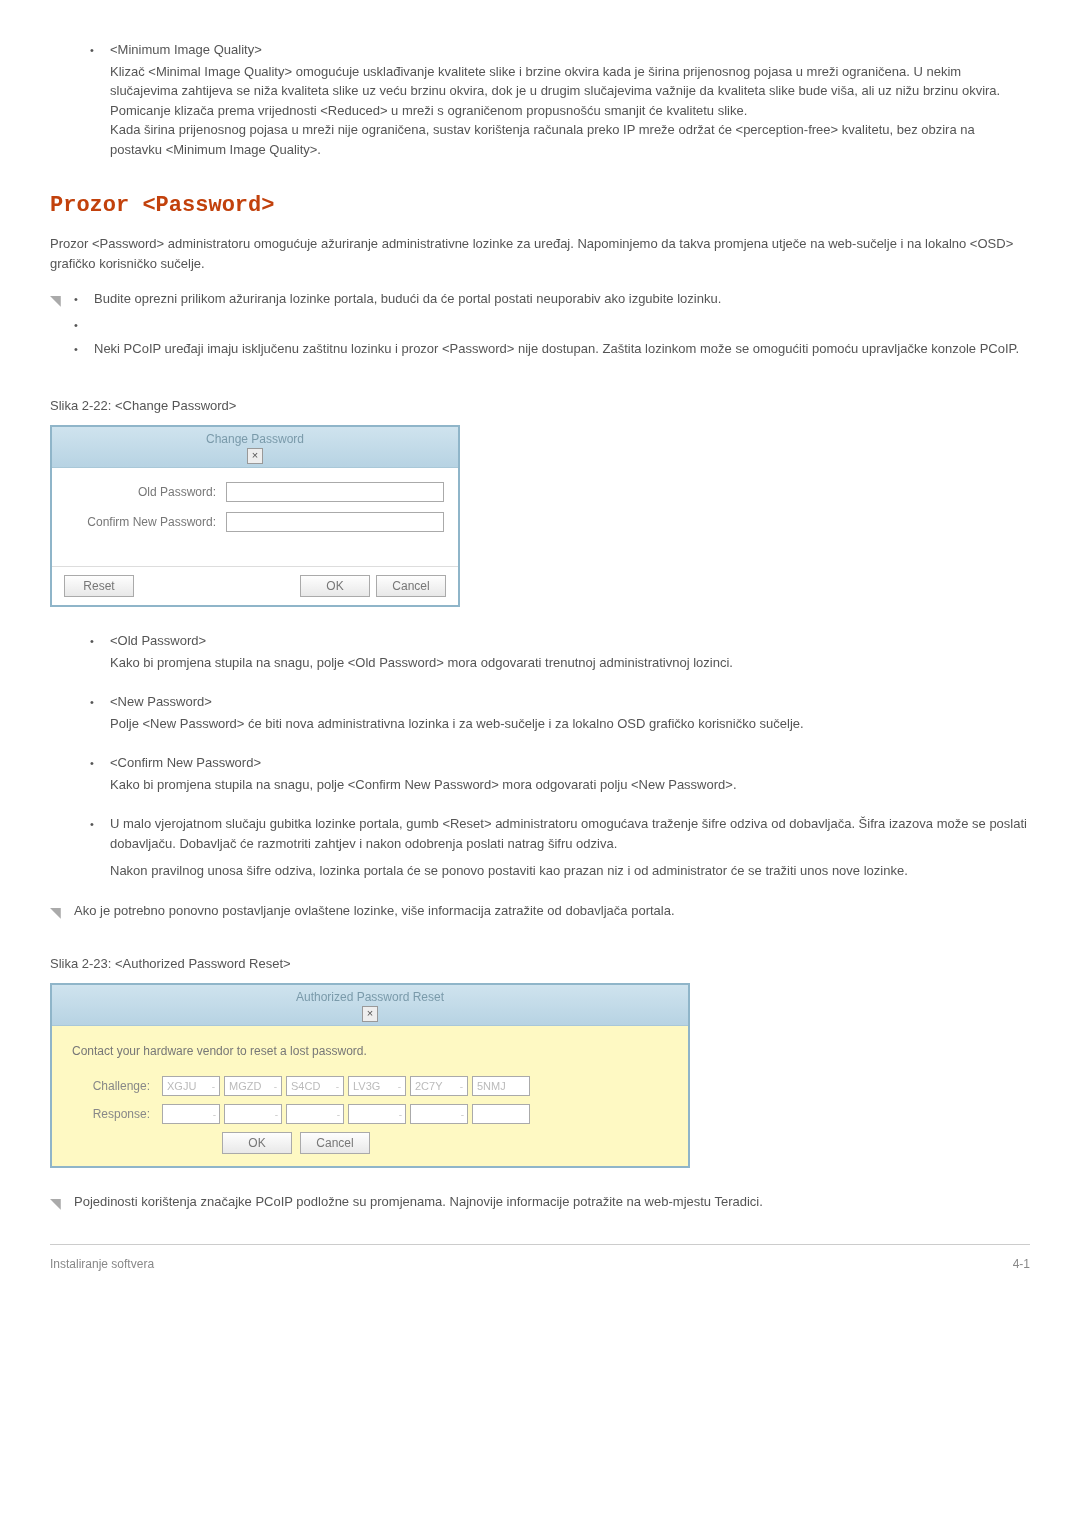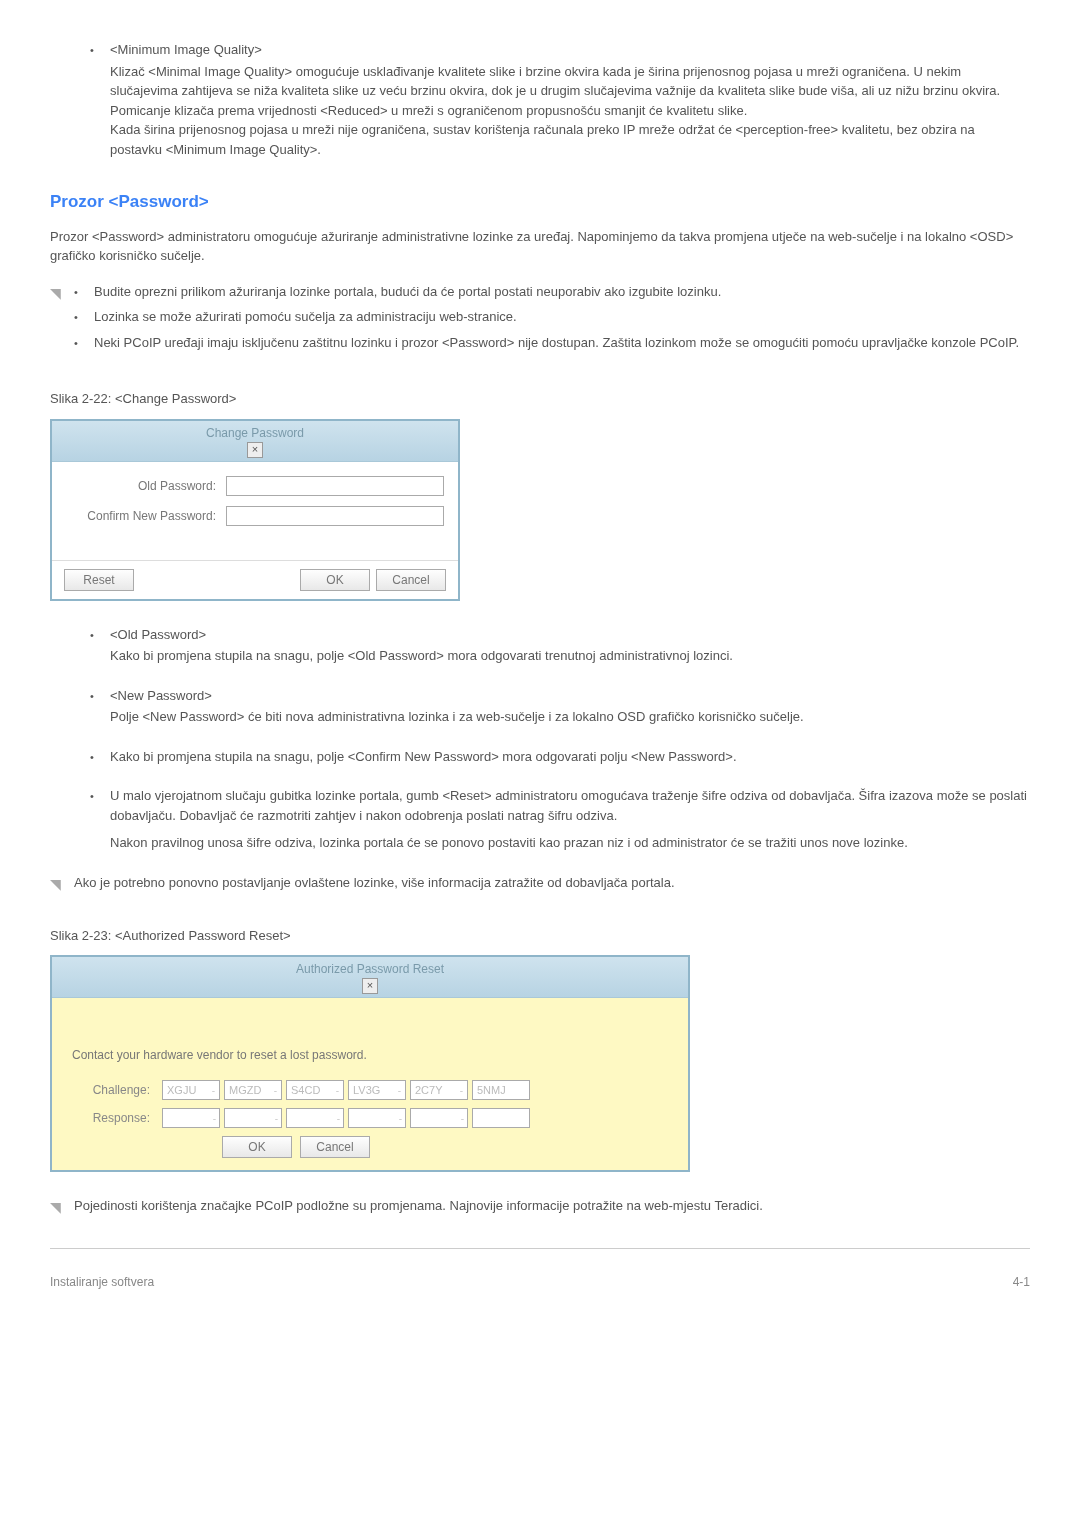--- a/index.html
+++ b/index.html
@@ -12,24 +12,25 @@
     width: 1080px;
     line-height: 1.5;
   }
   ul.outer { list-style: none; margin-left: 40px; }
   ul.outer > li { margin-bottom: 20px; }
   .bullet-row { display: flex; }
   .bullet { flex: 0 0 20px; font-size: 11px; padding-top: 2px; }
   .lcontent { flex: 1; }
   .lcontent .term { margin-bottom: 2px; }
   h2 {
-    font-size: 17px;
+    font-size: 22px;
     font-weight: bold;
-    color: #3b82f6;
+    color: #c2410c;
     margin: 30px 0 12px 0;
+    font-family: Liberation Mono, monospace;
   }
   p.body { margin-bottom: 8px; }
   .note-block { display: flex; margin: 16px 0 10px 0; }
   .note-icon {
     flex: 0 0 24px;
     color: #aaa;
     font-size: 14px;
     padding-top: 1px;
   }
   .note-list { flex: 1; list-style: none; }
@@ -91,21 +92,21 @@
     padding: 0 10px;
   }
   .btn-group-right { display: flex; gap: 6px; }
   .dialog2 {
     width: 640px;
     border: 2px solid #8fb5c9;
     background: #fef9c3;
     margin: 6px 0 24px 0;
   }
   .dlg2-body { padding: 16px 20px 12px 20px; }
-  .contact-text { color: #777; font-size: 12px; margin-bottom: 16px; margin-top: 32px; }
+  .contact-text { color: #777; font-size: 12px; margin-bottom: 16px; }
   .crow { display: flex; align-items: center; margin-bottom: 8px; }
   .clabel { width: 90px; text-align: right; padding-right: 12px; color: #888; font-size: 12px; }
   .cfields { display: flex; gap: 4px; }
   .cbox {
     width: 58px; height: 20px;
     border: 1px solid #aaa;
     background: #fff;
     color: #bbb;
     font-size: 11px;
     text-align: left;
@@ -120,21 +121,21 @@
     border: 1px solid #aaa;
     background: #fff;
     display: flex; justify-content: flex-end; align-items: center;
     padding-right: 3px;
   }
   .cbox-empty .dash { color: #ccc; font-size: 10px; }
   .dlg2-buttons { display: flex; gap: 8px; margin-left: 150px; margin-top: 4px; }
   .footer-line {
     border-top: 1px solid #ccc;
     margin-top: 30px;
-    padding-top: 24px;
+    padding-top: 10px;
     display: flex;
     justify-content: space-between;
     color: #888;
     font-size: 12px;
   }
 </style>
 </head>
 <body>
 
 <ul class="outer">
@@ -156,21 +157,20 @@
 
 <div class="note-block">
   <div class="note-icon">◥</div>
   <ul class="note-list">
     <li>
         <div class="bullet">•</div>
         <div>Budite oprezni prilikom ažuriranja lozinke portala, budući da će portal postati neuporabiv ako izgubite lozinku.</div>
       </li>
     <li>
         <div class="bullet">•</div>
-        <div>Lozinka se može ažurirati pomoću sučelja za administraciju web-stranice.</div>
       </li>
     <li>
         <div class="bullet">•</div>
         <div>Neki PCoIP uređaji imaju isključenu zaštitnu lozinku i prozor &lt;Password&gt; nije dostupan. Zaštita lozinkom može se omogućiti pomoću upravljačke konzole PCoIP.</div>
       </li>
   </ul>
 </div>
 
 <div class="fig-caption">Slika 2-22: &lt;Change Password&gt;</div>
 
@@ -214,20 +214,21 @@
       <div class="lcontent">
         <div class="term">&lt;New Password&gt;</div>
         <div>Polje &lt;New Password&gt; će biti nova administrativna lozinka i za web-sučelje i za lokalno OSD grafičko korisničko sučelje.</div>
       </div>
     </div>
   </li>
   <li>
     <div class="bullet-row">
       <div class="bullet">•</div>
       <div class="lcontent">
+        <div class="term">&lt;Confirm New Password&gt;</div>
         <div>Kako bi promjena stupila na snagu, polje &lt;Confirm New Password&gt; mora odgovarati polju &lt;New Password&gt;.</div>
       </div>
     </div>
   </li>
   <li>
     <div class="bullet-row">
       <div class="bullet">•</div>
       <div class="lcontent">
         <div>U malo vjerojatnom slučaju gubitka lozinke portala, gumb &lt;Reset&gt; administratoru omogućava traženje šifre odziva od dobavljača. Šifra izazova može se poslati dobavljaču. Dobavljač će razmotriti zahtjev i nakon odobrenja poslati natrag šifru odziva.</div>
         <div style="margin-top:8px">Nakon pravilnog unosa šifre odziva, lozinka portala će se ponovo postaviti kao prazan niz i od administrator će se tražiti unos nove lozinke.</div>

